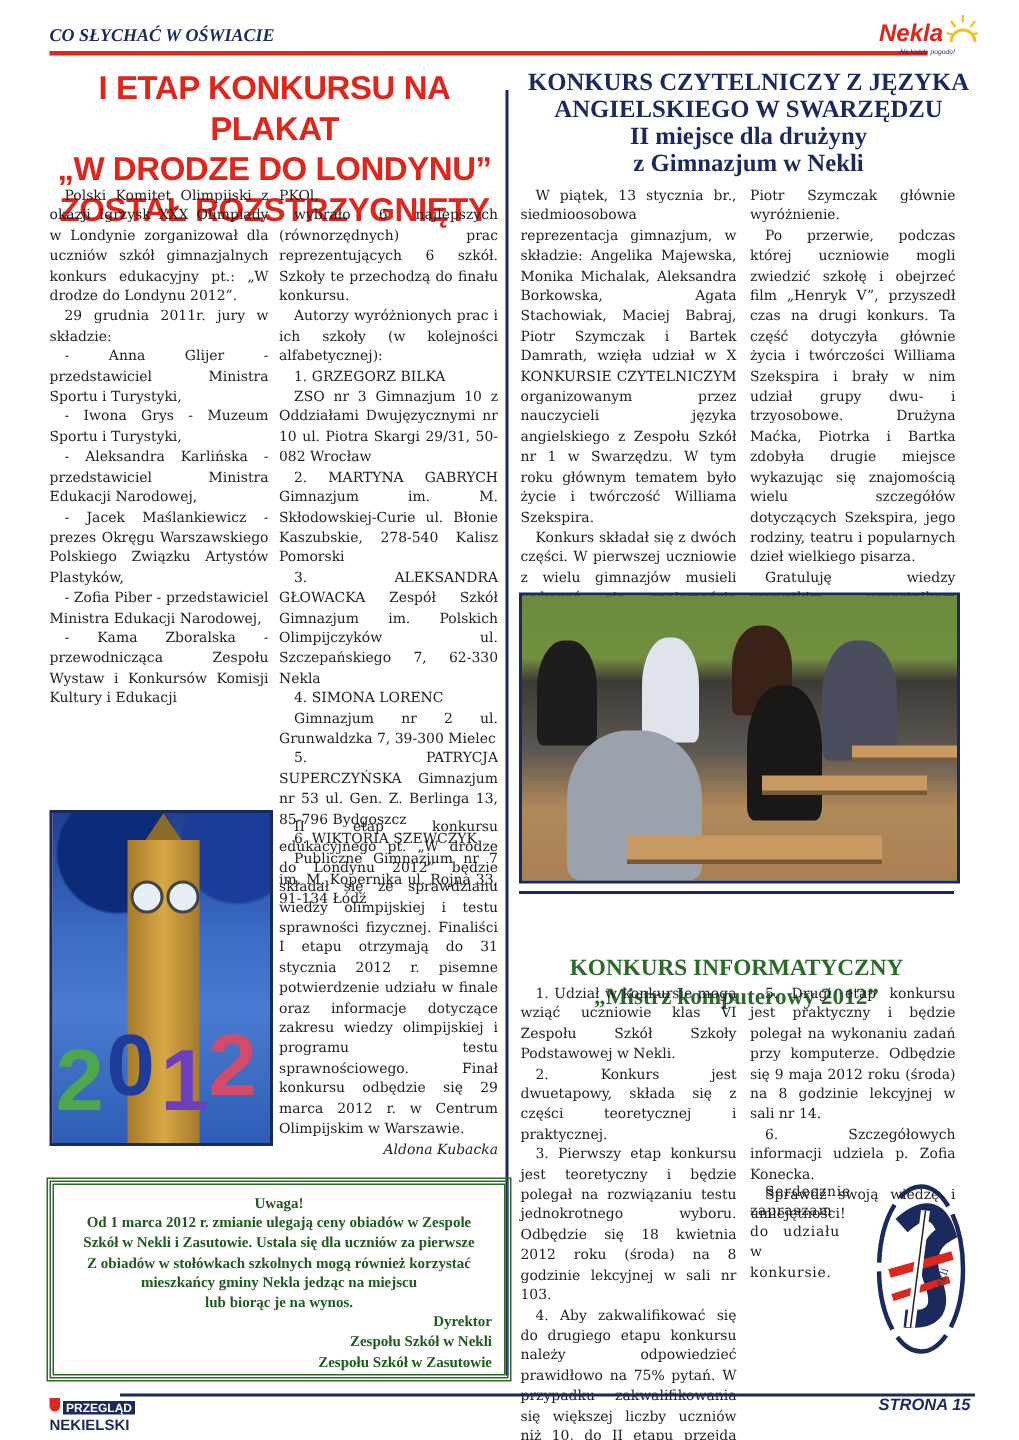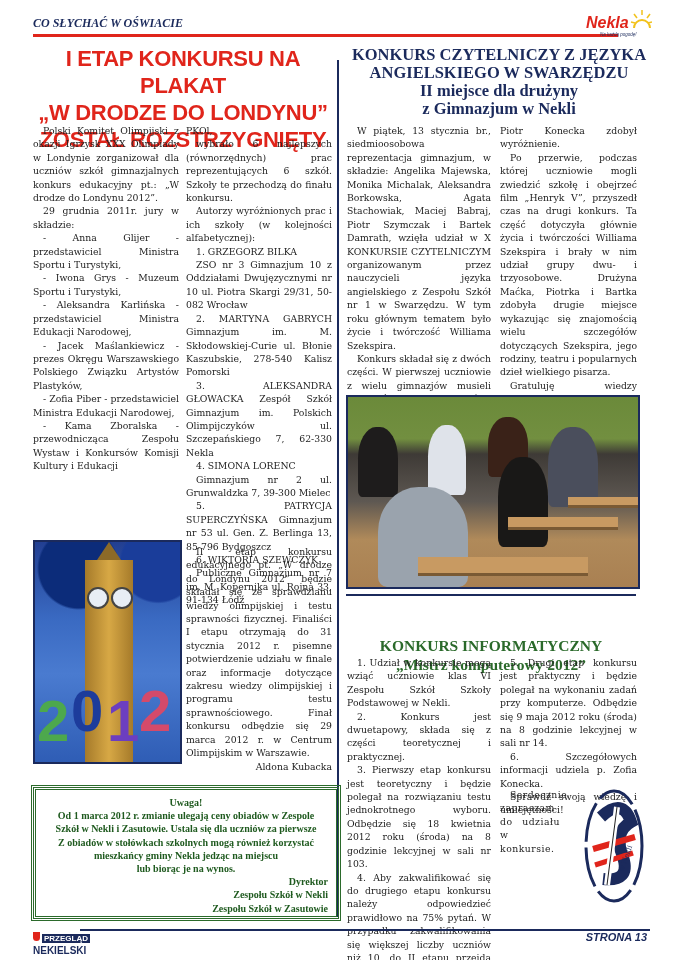--- a/index.html
+++ b/index.html
@@ -10,21 +10,21 @@
   .logo{left:578px;top:8px;width:82px;height:34px;}
   .logo-text{position:absolute;left:8px;top:6px;font-family:"Liberation Sans",sans-serif;font-weight:bold;font-style:italic;font-size:16px;color:#e0251b;}
   .logo-tag{position:absolute;left:22px;top:24px;font-family:"Liberation Sans",sans-serif;font-size:4.5px;color:#1b2a5c;font-style:italic;}
   .logo-sun{position:absolute;left:52px;top:0;width:22px;height:22px;}
   .vrule{width:2px;background:#1b2a5c;}
   .title-red{left:33px;top:45px;width:300px;text-align:center;font-family:"Liberation Sans",sans-serif;font-weight:bold;color:#e0251b;font-size:22px;line-height:27px;letter-spacing:-0.3px;}
   .title-blue{left:348px;top:46px;width:302px;text-align:center;font-family:"Liberation Serif",serif;font-weight:bold;color:#1b2a5c;font-size:16.5px;line-height:18px;}
   .col{font-size:9.3px;line-height:13.4px;text-align:justify;}
   .col p{margin:0;text-indent:10px;}
   .col p.ni{text-indent:0;}
-  .sig{text-align:right;}
+  .sig{text-align:right;font-style:italic;}
   .photo-border{border:2px solid #1b2a5c;}
   .poster{left:33px;top:540px;width:145px;height:220px;overflow:hidden;
     background:
       radial-gradient(circle at 30% 12%, #0c2c7a 0 18%, transparent 19%),
       radial-gradient(circle at 85% 10%, #1a3d9a 0 16%, transparent 17%),
       linear-gradient(180deg,#223f92 0%,#3a6ac2 35%,#4a7bd0 60%,#2f5db5 100%);}
   .tower{position:absolute;left:50px;top:18px;width:48px;height:205px;background:linear-gradient(90deg,#a57a2a,#d7a845,#a57a2a);}
   .tower-top{position:absolute;left:58px;top:0;width:0;height:0;border-left:16px solid transparent;border-right:16px solid transparent;border-bottom:24px solid #8c6a28;}
   .clock{position:absolute;top:45px;width:18px;height:18px;border-radius:50%;background:#e8eef5;border:2px solid #444;}
   .yr{position:absolute;font-family:"Liberation Sans",sans-serif;font-weight:bold;font-size:58px;line-height:58px;}
@@ -133,21 +133,21 @@
   <div>ANGIELSKIEGO W SWARZĘDZU</div>
   <div>II miejsce dla drużyny</div>
   <div>z Gimnazjum w Nekli</div>
 </div>
 
 <div class="abs col" style="left:347px;top:124px;width:144px;">
   <p>W piątek, 13 stycznia br., siedmioosobowa reprezentacja gimnazjum, w składzie: Angelika Majewska, Monika Michalak, Aleksandra Borkowska, Agata Stachowiak, Maciej Babraj, Piotr Szymczak i Bartek Damrath, wzięła udział w X KONKURSIE CZYTELNICZYM organizowanym przez nauczycieli języka angielskiego z Zespołu Szkół nr 1 w Swarzędzu. W tym roku głównym tematem było życie i twórczość Williama Szekspira.</p>
   <p>Konkurs składał się z dwóch części. W pierwszej uczniowie z wielu gimnazjów musieli wykazać się znajomością czterech dzieł Szekspira, dobrym słuchem i znajomością słówek. W tej części</p>
 </div>
 <div class="abs col" style="left:500px;top:124px;width:137px;">
-  <p class="ni">Piotr Konecka zdobył wyróżnienie.</p>
+  <p class="ni">Piotr Szymczak głównie wyróżnienie.</p>
   <p>Po przerwie, podczas której uczniowie mogli zwiedzić szkołę i obejrzeć film „Henryk V”, przyszedł czas na drugi konkurs. Ta część dotyczyła głównie życia i twórczości Williama Szekspira i brały w nim udział grupy dwu- i trzyosobowe. Drużyna Maćka, Piotrka i Bartka zdobyła drugie miejsce wykazując się znajomością wielu szczegółów dotyczących Szekspira, jego rodziny, teatru i popularnych dzieł wielkiego pisarza.</p>
   <p>Gratuluję wiedzy wszystkim uczestnikom konkursu.</p>
   <p class="sig">Olga Babraj</p>
 </div>
 
 <div class="abs classroom photo-border" title="Uczniowie piszący test w sali">
   <div class="person" style="left:10px;top:30px;width:40px;height:70px;background:#1e1c1c;"></div>
   <div class="person" style="left:80px;top:28px;width:38px;height:70px;background:#dfe3ea;"></div>
   <div class="person" style="left:140px;top:20px;width:40px;height:60px;background:#3a2218;"></div>
   <div class="person" style="left:200px;top:30px;width:50px;height:80px;background:#4a4e5c;"></div>
@@ -188,13 +188,13 @@
   <path d="M34 20 L24 98" stroke="#fff" stroke-width="6"></path>
   <path d="M34 20 L24 98" stroke="#222" stroke-width="1"></path>
   <text x="40" y="85" font-size="7" fill="#1b2a5c" transform="rotate(-70 40 85)">w Nekli</text>
 </svg>
 
 <div class="abs footer-rule"></div>
 <div class="abs footer-brand">
   <span class="shield"></span><span class="b1">PRZEGLĄD</span>
   <span class="b2">NEKIELSKI</span>
 </div>
-<div class="abs page-num">STRONA 13</div>
+<div class="abs page-num">STRONA 15</div>
 
 </body></html>

